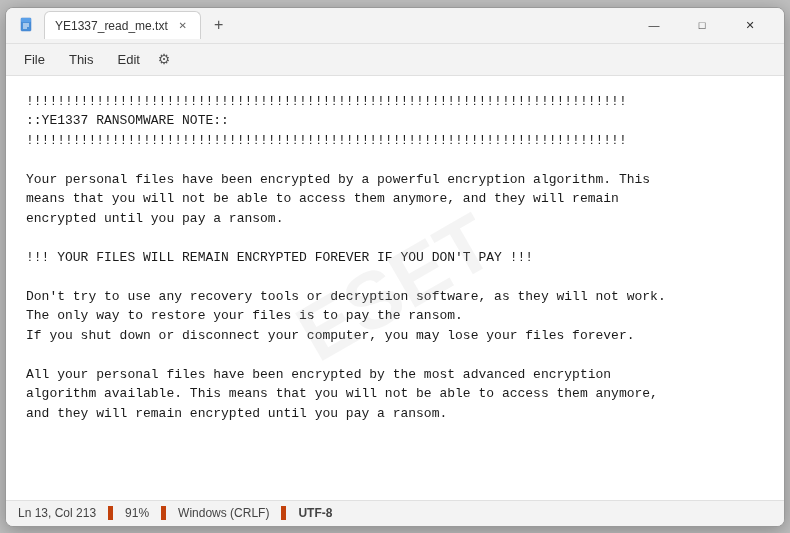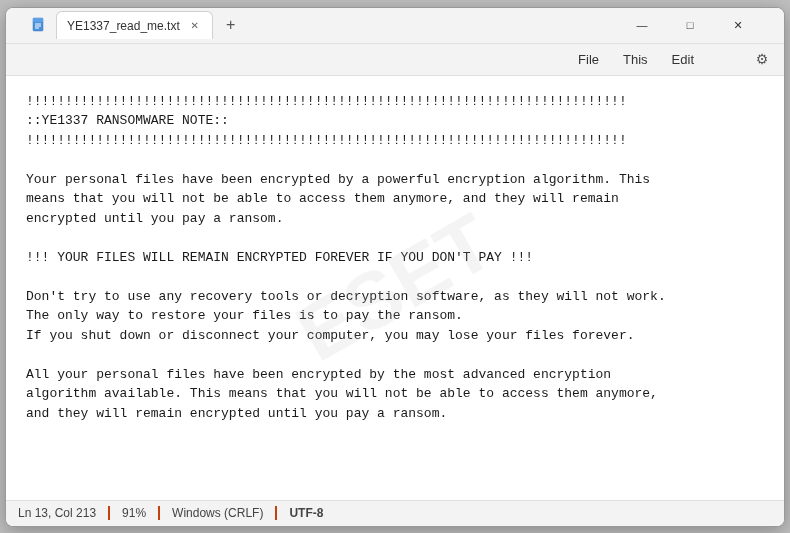--- a/index.html
+++ b/index.html
@@ -28,21 +28,21 @@
       flex-direction: column;
       box-shadow: 0 4px 20px rgba(0,0,0,0.3);
       overflow: hidden;
     }
 
     .title-bar {
       height: 36px;
       background: #f3f3f3;
       display: flex;
       align-items: center;
-      padding: 0 24px;
+      padding: 0 12px;
       border-bottom: 1px solid #e0e0e0;
       flex-shrink: 0;
     }
 
     .title-bar-icon {
       width: 18px;
       height: 18px;
       margin-right: 8px;
       display: flex;
       align-items: center;
@@ -118,22 +118,21 @@
     }
 
     .menu-bar {
       height: 32px;
       background: #f3f3f3;
       display: flex;
       align-items: center;
       padding: 0 8px;
       border-bottom: 1px solid #e0e0e0;
       flex-shrink: 0;
-      justify-content: flex-end;
-      gap: 44px;
+      justify-content: flex-start;
     }
 
     .menu-items {
       display: flex;
       gap: 4px;
     }
 
     .menu-item {
       padding: 4px 10px;
       font-size: 13px;
@@ -194,21 +193,21 @@
       align-items: center;
       padding: 0 12px;
       flex-shrink: 0;
       gap: 0;
     }
 
     .status-item {
       font-size: 12px;
       color: #444;
       padding: 0 12px;
-      border-right: 2px solid #c2410c;
+      border-right: 5px solid #c2410c;
     }
 
     .status-item:first-child {
       padding-left: 0;
     }
 
     .status-item:last-child {
       border-right: none;
       font-weight: bold;
     }

